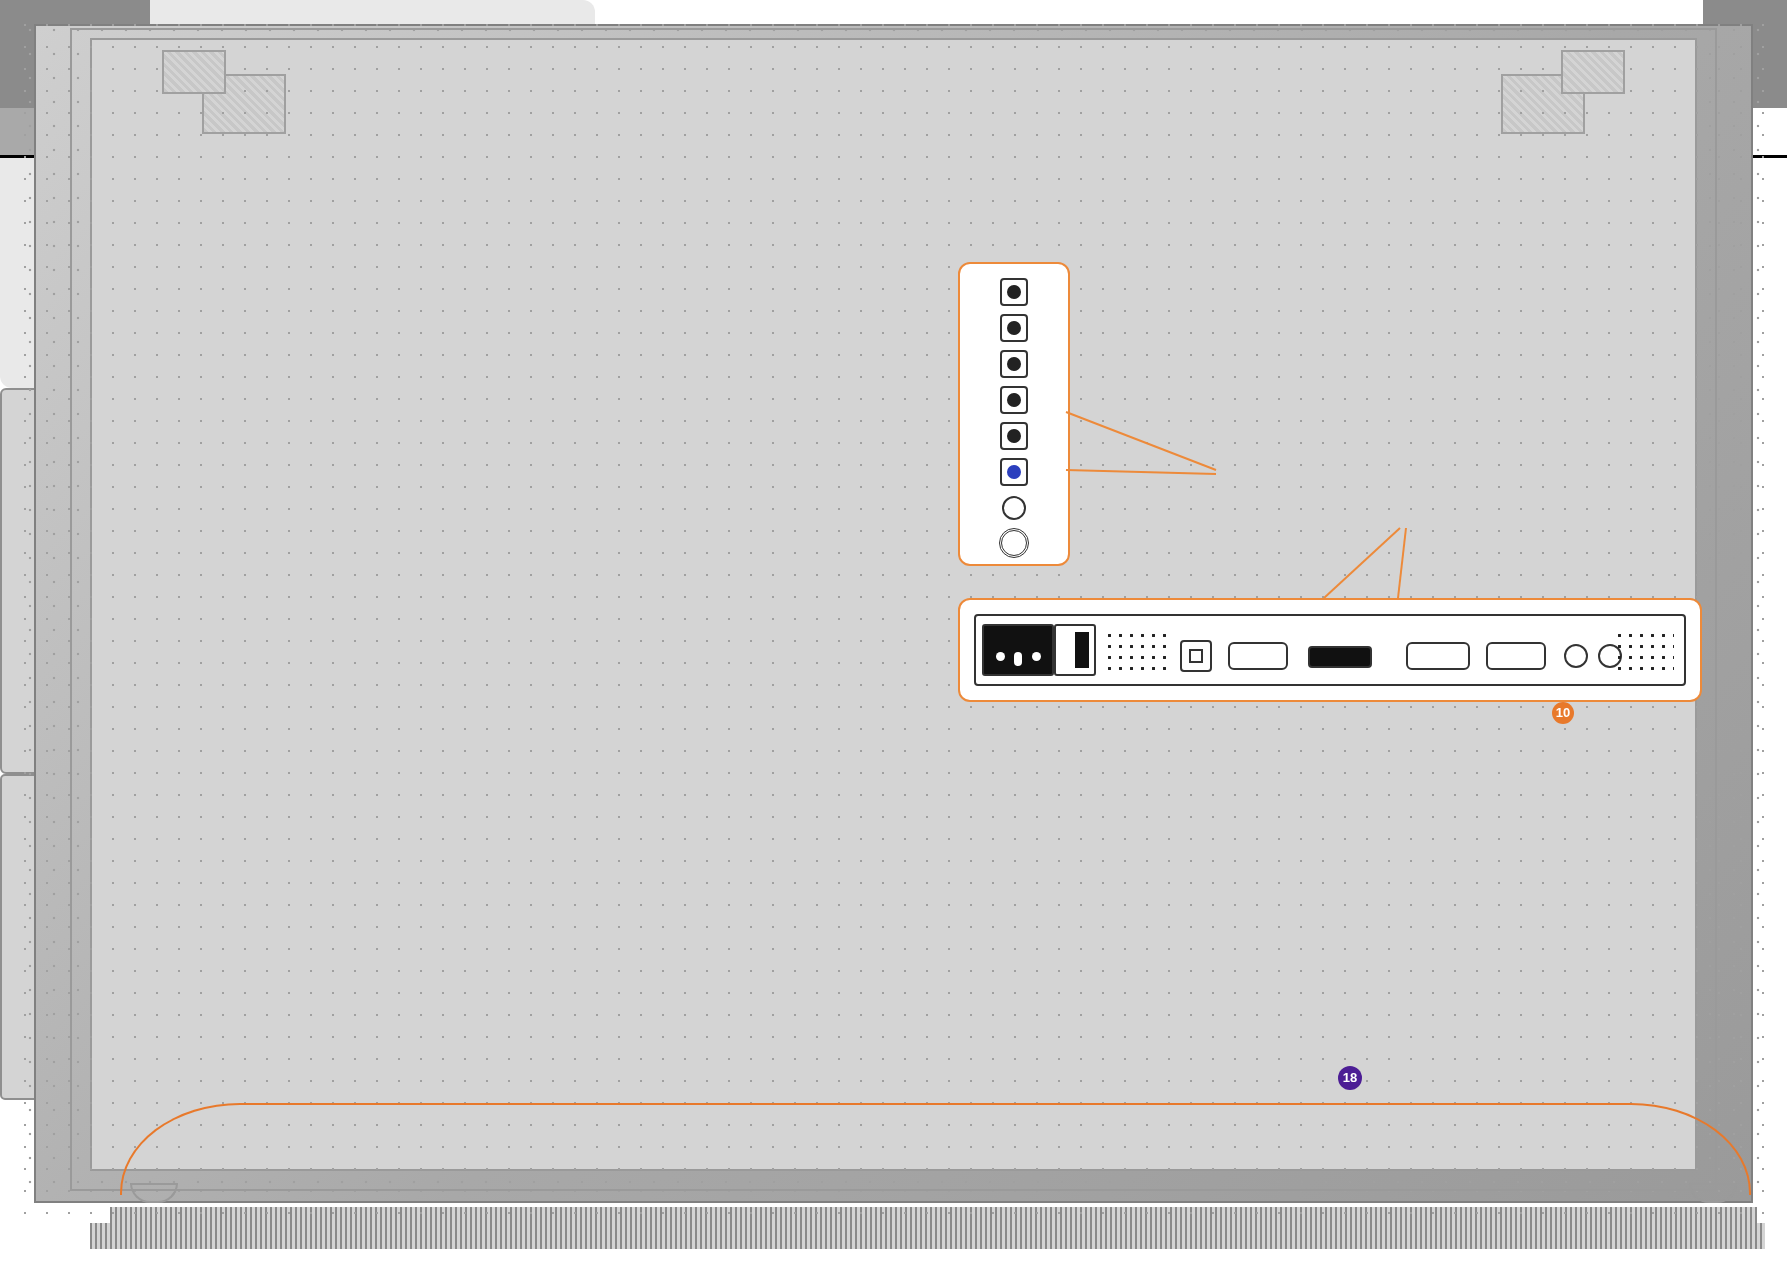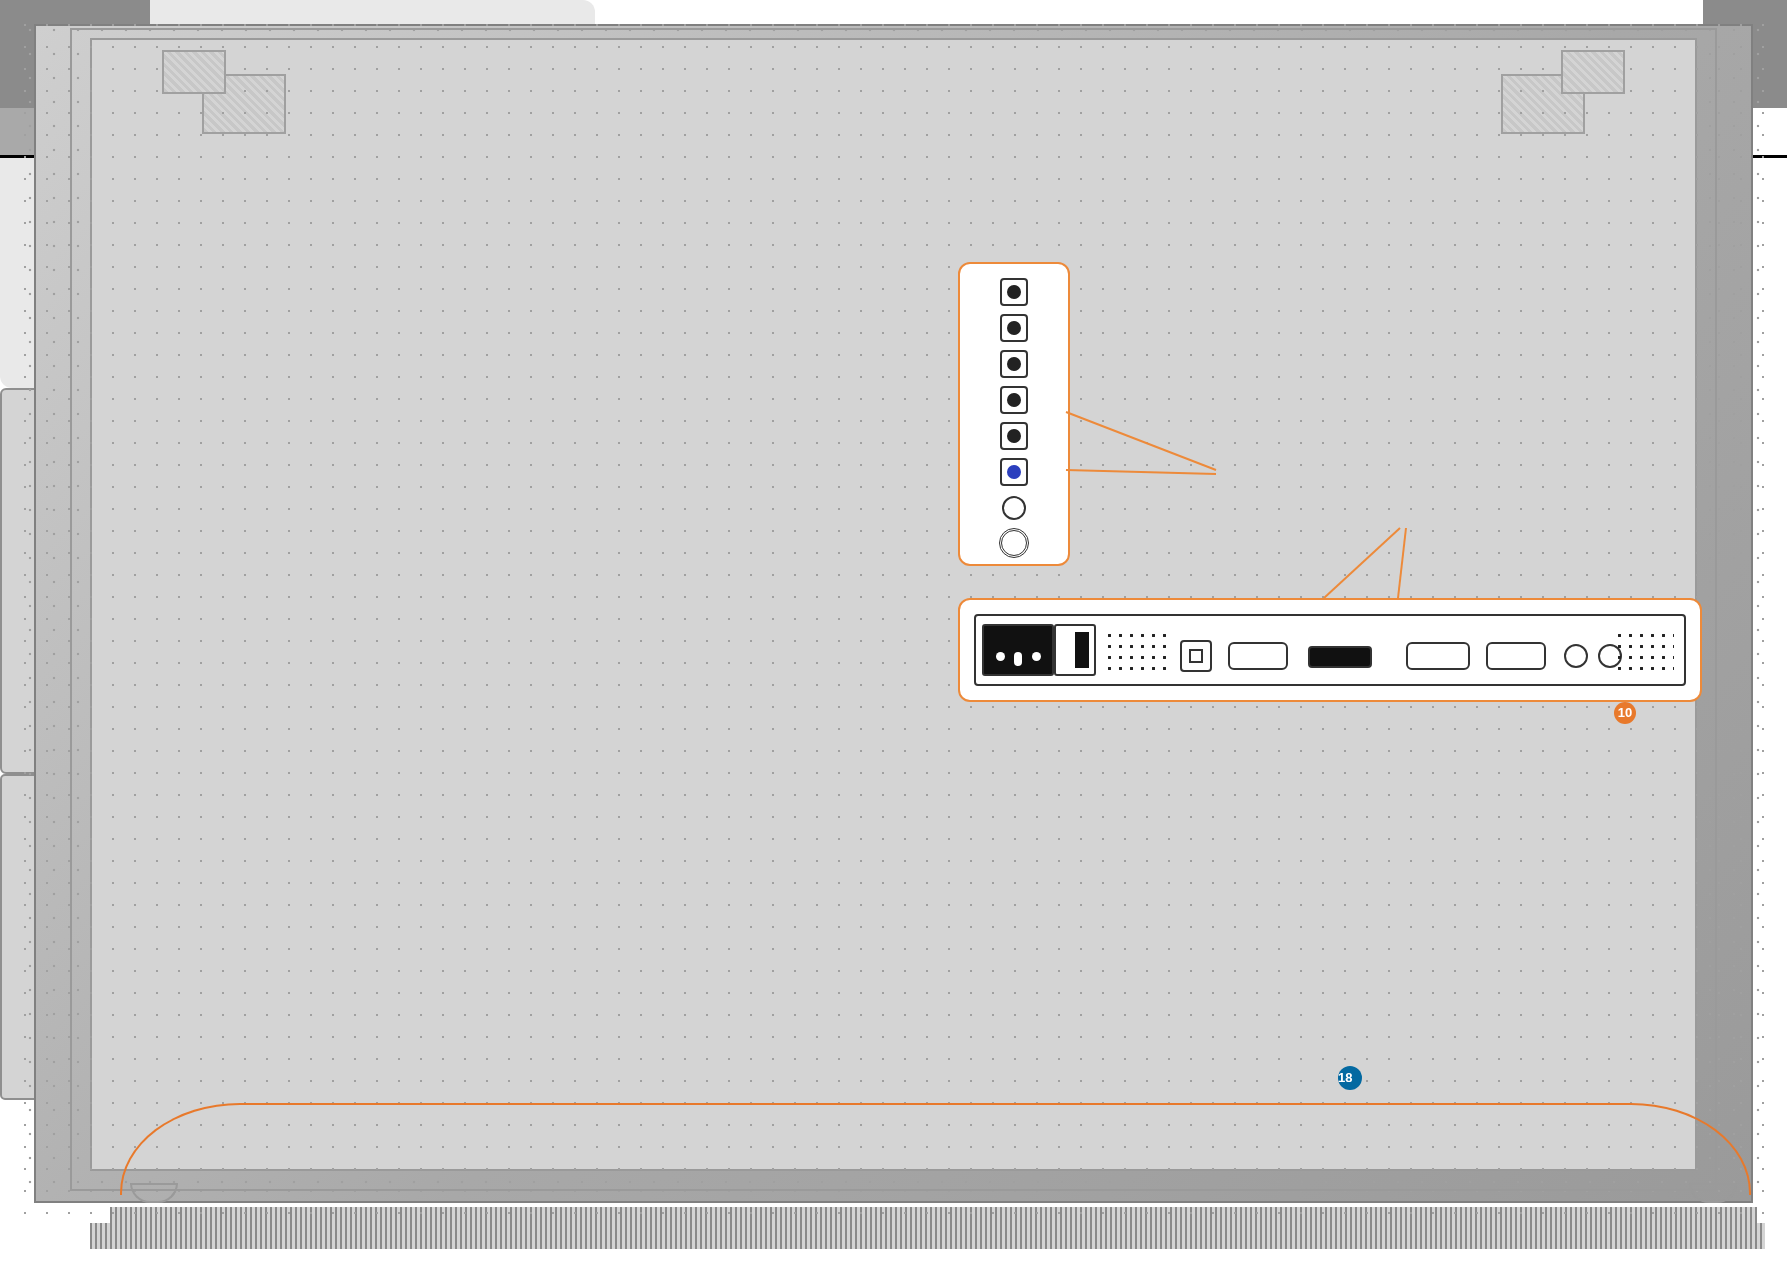--- a/index.html
+++ b/index.html
@@ -70,25 +70,25 @@
   .ports .dsub{position:absolute;top:26px;height:24px;border:2px solid #333;border-radius:6px}
   .ports .dsub.s1{left:252px;width:56px}
   .ports .dsub.s2{left:430px;width:60px}
   .ports .dsub.s3{left:510px;width:56px}
   .ports .hdmi{position:absolute;left:332px;top:30px;width:60px;height:18px;border:2px solid #333;border-radius:4px;background:#111}
   .ports .jack{position:absolute;top:28px;width:20px;height:20px;border:2px solid #333;border-radius:50%}
   .ports .jack.j1{left:588px}
   .ports .jack.j2{left:622px}
 
   
-  .badge{position:absolute;left:1614px;top:702px;width:22px;height:22px;border-radius:50%;background:#e8792b;color:#fff;font:700 13px/22px Arial;text-align:center}
+  .badge{position:absolute;left:1552px;top:702px;width:22px;height:22px;border-radius:50%;background:#e8792b;color:#fff;font:700 13px/22px Arial;text-align:center}
   svg.leads{position:absolute;left:0;top:0;width:1787px;height:1263px;pointer-events:none}
 
   
-  .num{position:absolute;left:1338px;top:1066px;width:24px;height:24px;border-radius:50%;background:#0369a1;color:#fff;font:700 13px/24px Arial;text-align:left}
+  .num{position:absolute;left:1338px;top:1066px;width:24px;height:24px;border-radius:50%;background:#4c1d95;color:#fff;font:700 13px/24px Arial;text-align:center}
 </style>
 </head>
 <body>
 
 <div class="stage">
 
   <div class="hdr-grey"></div>
   <div class="hdr-grey2"></div>
   <div class="hdr-blk-r"></div>
   <div class="hdr-rule"></div>

